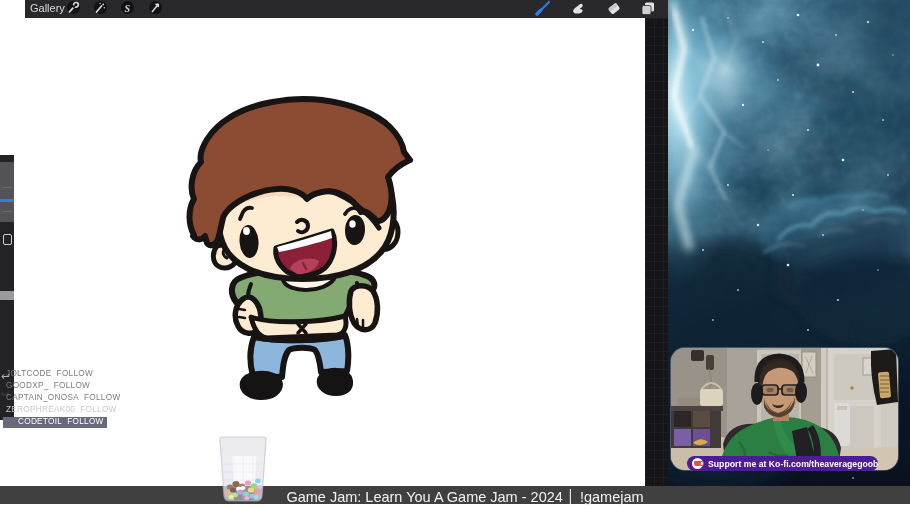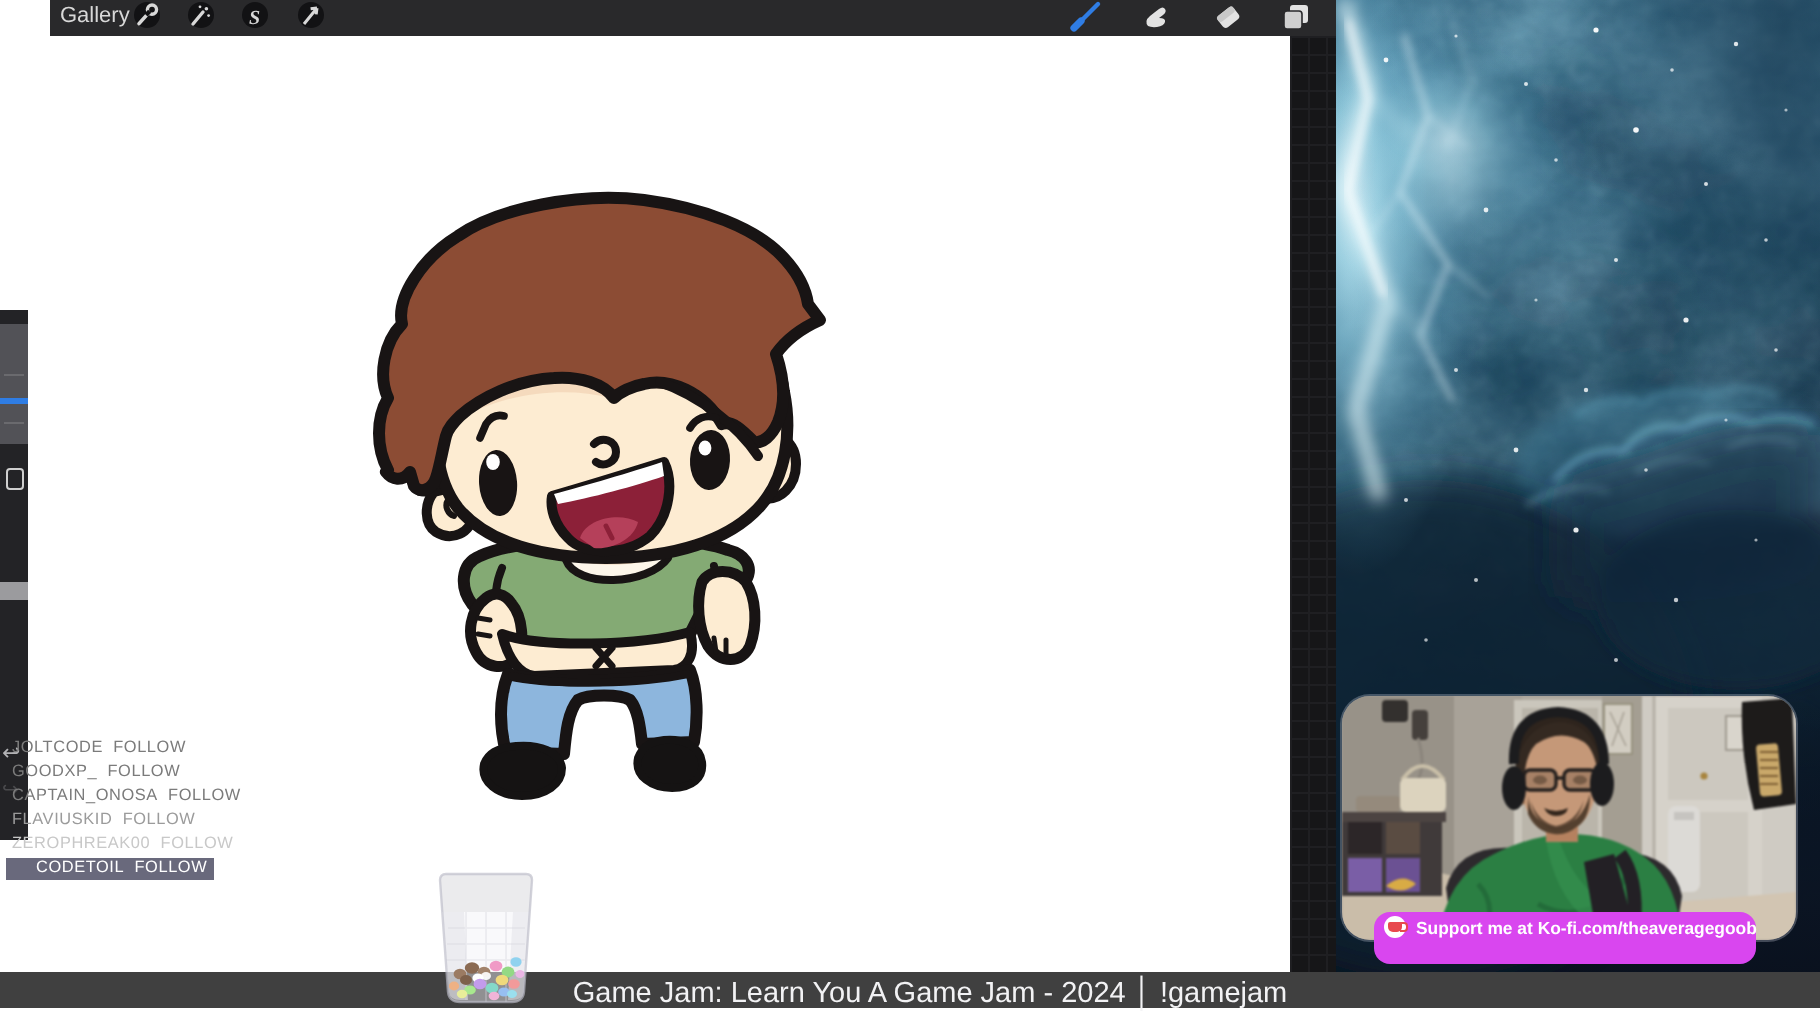--- a/index.html
+++ b/index.html
@@ -32,21 +32,21 @@
   .c3{color:#c8c8c8;}
   #chat .hl{display:inline-block;height:10px;line-height:10px;background:#69697c;color:#fff;padding:0 3px 1px 15px;margin-left:-3px;}
   
   #bottombar{position:absolute;left:0;top:486px;width:910px;height:18px;background:#404040;padding-left:20px;}
   #bottombar .title{position:absolute;left:0;top:3px;width:100%;text-align:center;color:#f2f2f4;font-size:14.5px;}
   
   #nebula{position:absolute;left:668px;top:0;width:242px;height:487px;overflow:hidden;}
   
   #webcam{position:absolute;left:671px;top:348px;width:227px;height:122px;border-radius:14px;overflow:hidden;background:#a59f96;box-shadow:0 0 0 1px rgba(215,220,232,0.28);}
   
-  #kofi{position:absolute;left:687px;top:456px;width:191px;height:26px;border-radius:8px;background:#d946ef;}
+  #kofi{position:absolute;left:687px;top:456px;width:191px;height:15px;border-radius:8px;background:#4c1d95;}
   #kofi .circ{position:absolute;left:5px;top:2px;width:11px;height:11px;border-radius:50%;background:#fff;}
   #kofi .cup{position:absolute;left:7px;top:4.5px;width:6.5px;height:5px;background:#e8494e;border-radius:1px 1px 2.5px 2.5px;}
   #kofi .cuph{position:absolute;left:13px;top:5px;width:3px;height:3px;border:1px solid #e8494e;border-radius:0 2px 2px 0;border-left:none;}
   #kofi .txt{position:absolute;left:21px;top:2.5px;color:#fff;font-size:8.7px;font-weight:bold;letter-spacing:0px;white-space:nowrap;}
 </style>
 </head>
 <body>
 <div id="stage">
 
   <svg id="charsvg" width="910" height="508" viewBox="0 0 910 508" style="position:absolute;left:0;top:0;">
@@ -329,21 +329,20 @@
     <div class="sq"></div>
     <div class="handle"></div>
     <div class="undo">↩</div>
     <div class="redo">↪</div>
   </div>
 
   <div id="chat">
     <div class="c1">JOLTCODE&nbsp; FOLLOW</div>
     <div class="c1">GOODXP_&nbsp; FOLLOW</div>
     <div class="c1">CAPTAIN_ONOSA&nbsp; FOLLOW</div>
-    <div class="c2">FLAVIUSKID&nbsp; FOLLOW</div>
     <div class="c3">ZEROPHREAK00&nbsp; FOLLOW</div>
     <div><span class="hl">CODETOIL&nbsp; FOLLOW</span></div>
   </div>
 
   <div id="webcam">
     <svg width="227" height="122" viewBox="0 0 227 122">
       <g style="filter:blur(0.55px)">
 
       <rect width="227" height="122" fill="#b0aaa0"></rect>
       <rect x="0" y="0" width="64" height="122" fill="#989288"></rect>

